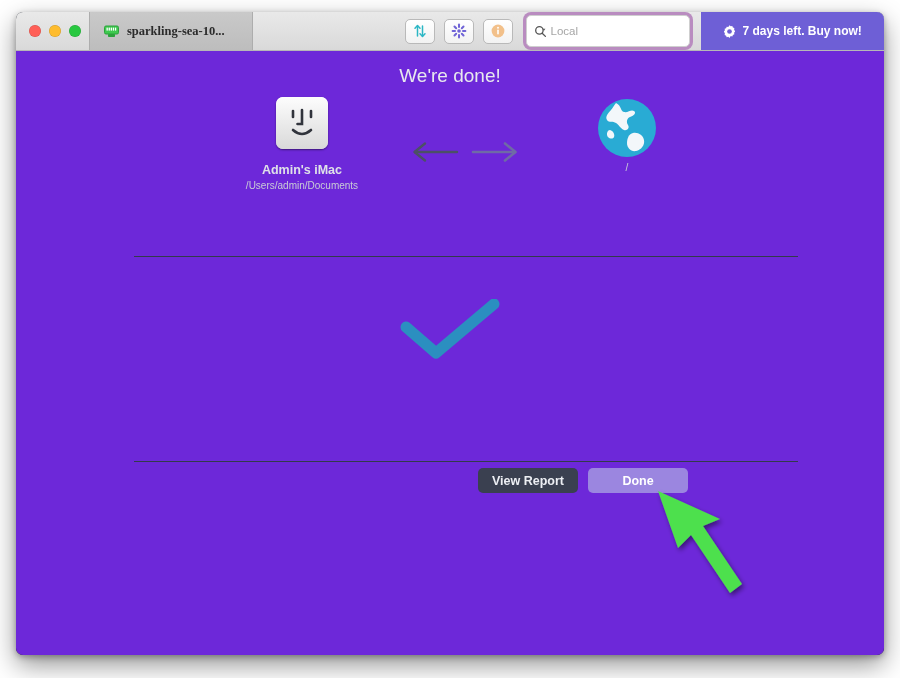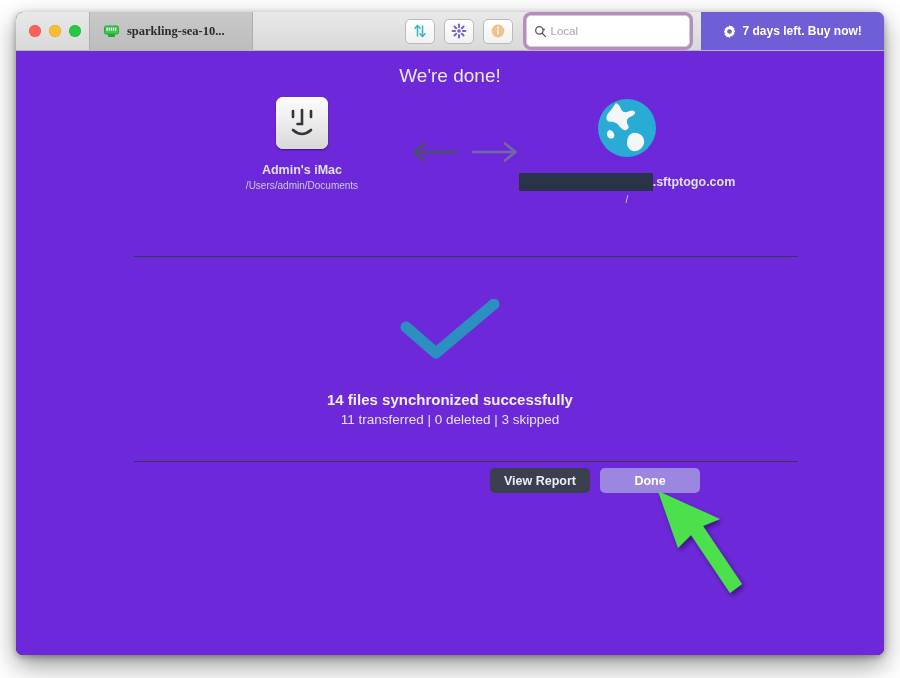--- a/index.html
+++ b/index.html
@@ -154,21 +154,21 @@
     position: absolute; top: 248px; left: 0; right: 0;
     display: flex; justify-content: center;
   }
   .summary {
     position: absolute; top: 340px; left: 0; right: 0; text-align: center;
   }
   .summary-main { font-size: 15px; font-weight: bold; color: #f0f1f5; }
   .summary-sub  { margin-top: 4px; font-size: 13.5px; color: #e2e4ea; }
 
   .actions {
-    position: absolute; top: 417px; right: 184px;
+    position: absolute; top: 417px; right: 196px;
     display: flex; gap: 10px; align-items: center;
   }
   .btn {
     height: 25px;
     border-radius: 5px;
     display: flex; align-items: center; justify-content: center;
     padding: 0 14px;
     font-size: 12.5px; font-weight: bold;
     box-sizing: border-box;
     border: none;
@@ -309,40 +309,32 @@
         <div class="ep remote">
           <svg class="globe-icon" viewBox="0 0 62 62">
             <circle cx="31" cy="31" r="29" fill="#29abd4"></circle>
             <path fill="#f3f7fa" d="M20 6 C26 9 24 14 28 15 C32 16 35 12 38 14 C41 16 37 19 34 20
                                      C31 21 30 25 32 28 C34 31 31 34 28 33 C25 32 23 28 20 26
                                      C17 24 13 26 11 23 C9 20 12 16 15 13 C17 11 18 8 20 6 Z"></path>
             <path fill="#f3f7fa" d="M37 36 C42 35 47 38 48 43 C49 48 45 53 40 54 C35 55 31 51 31 46
                                      C31 41 33 37 37 36 Z"></path>
             <path fill="#f3f7fa" d="M14 33 C17 34 19 37 18 40 C17 42 14 42 12 40 C10 38 11 33 14 33 Z"></path>
           </svg>
-          <div class="remote-host">
-            <span class="redacted"></span>
-            <span>.sftptogo.com</span>
-          </div>
           <div class="ep-path">/</div>
         </div>
       </div>
 
       <div class="divider one"></div>
 
       <div class="check-wrap">
         <svg width="104" height="62" viewBox="0 0 104 62">
           <polyline points="8,28 38,54 96,5" fill="none" stroke="#2b8fc0" stroke-width="11" stroke-linecap="round" stroke-linejoin="round"></polyline>
         </svg>
       </div>
 
-      <div class="summary">
-        <div class="summary-main">14 files synchronized successfully</div>
-        <div class="summary-sub">11 transferred | 0 deleted | 3 skipped</div>
-      </div>
 
       <div class="divider two"></div>
 
       <div class="actions">
         <button class="btn secondary">View Report</button>
         <button class="btn primary">Done</button>
       </div>
 
       <svg class="annotation-arrow" viewBox="0 0 190 110">
         <defs>

